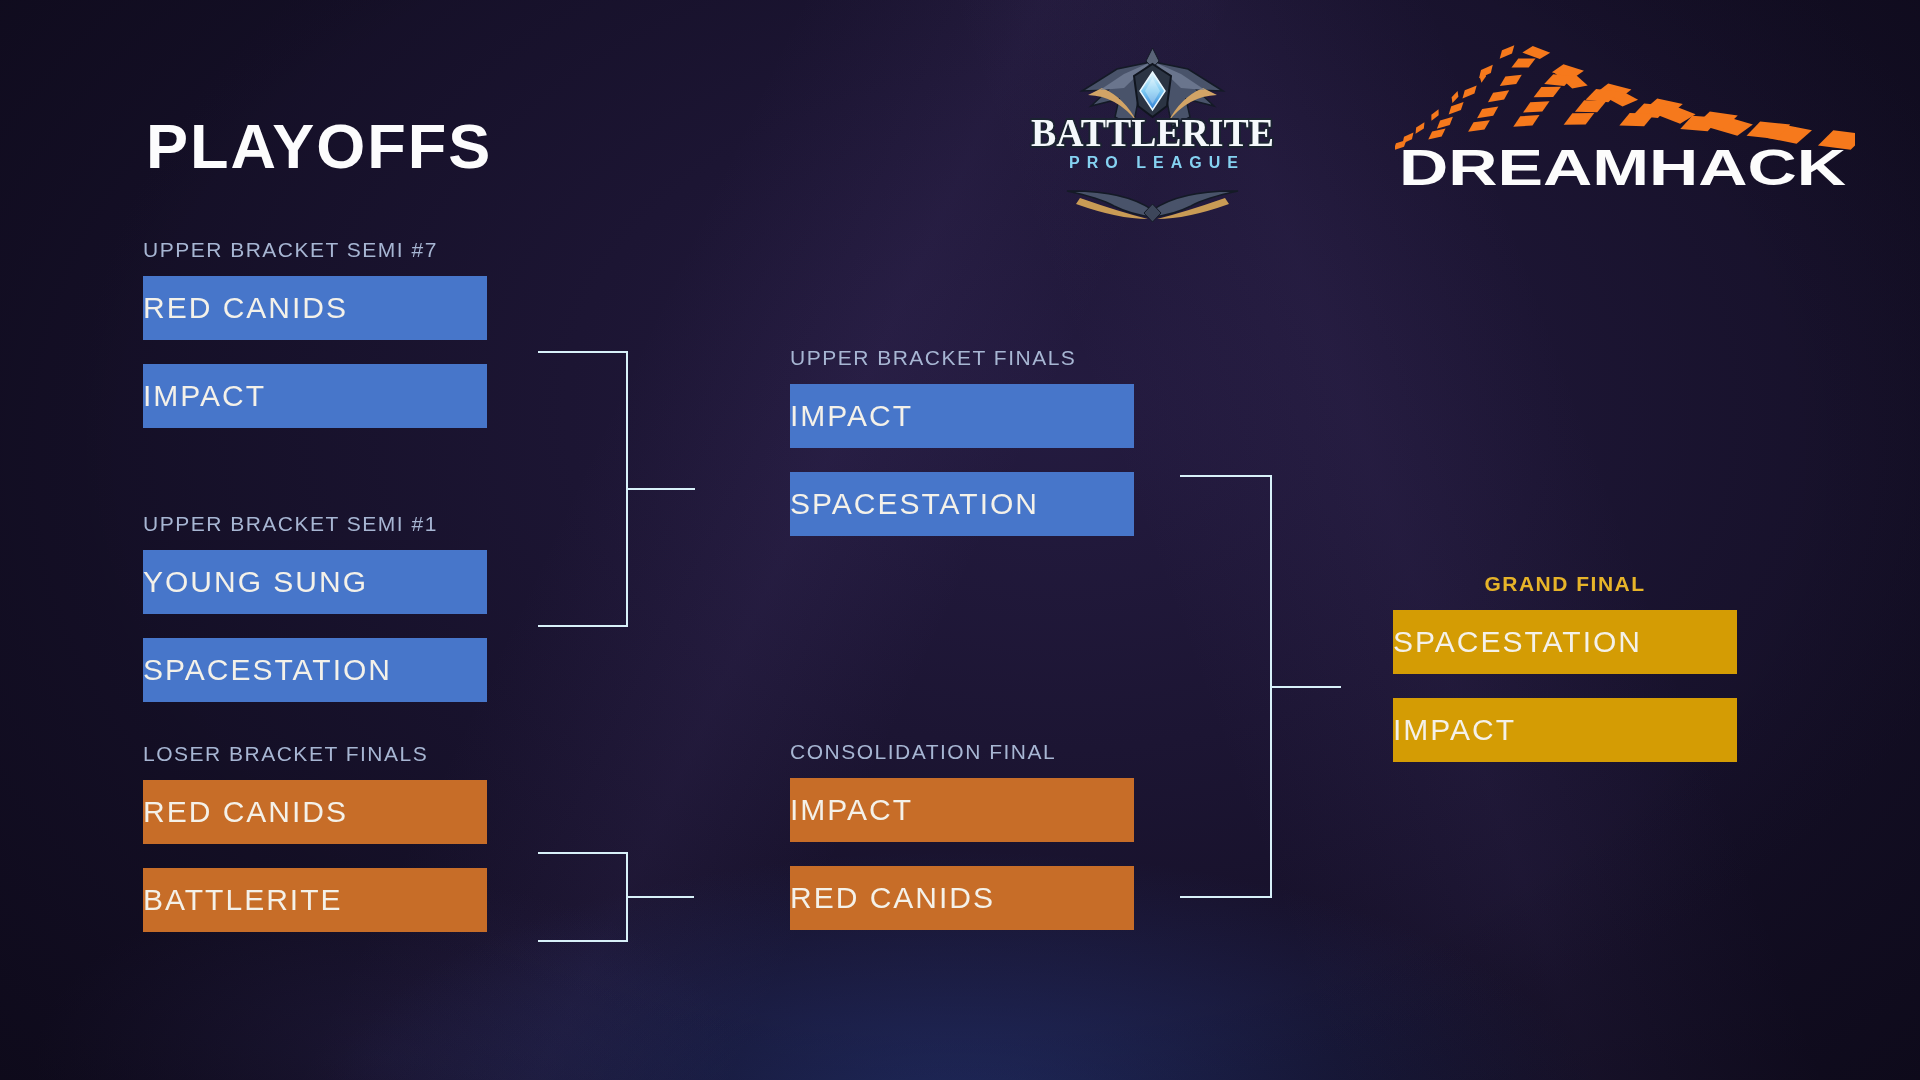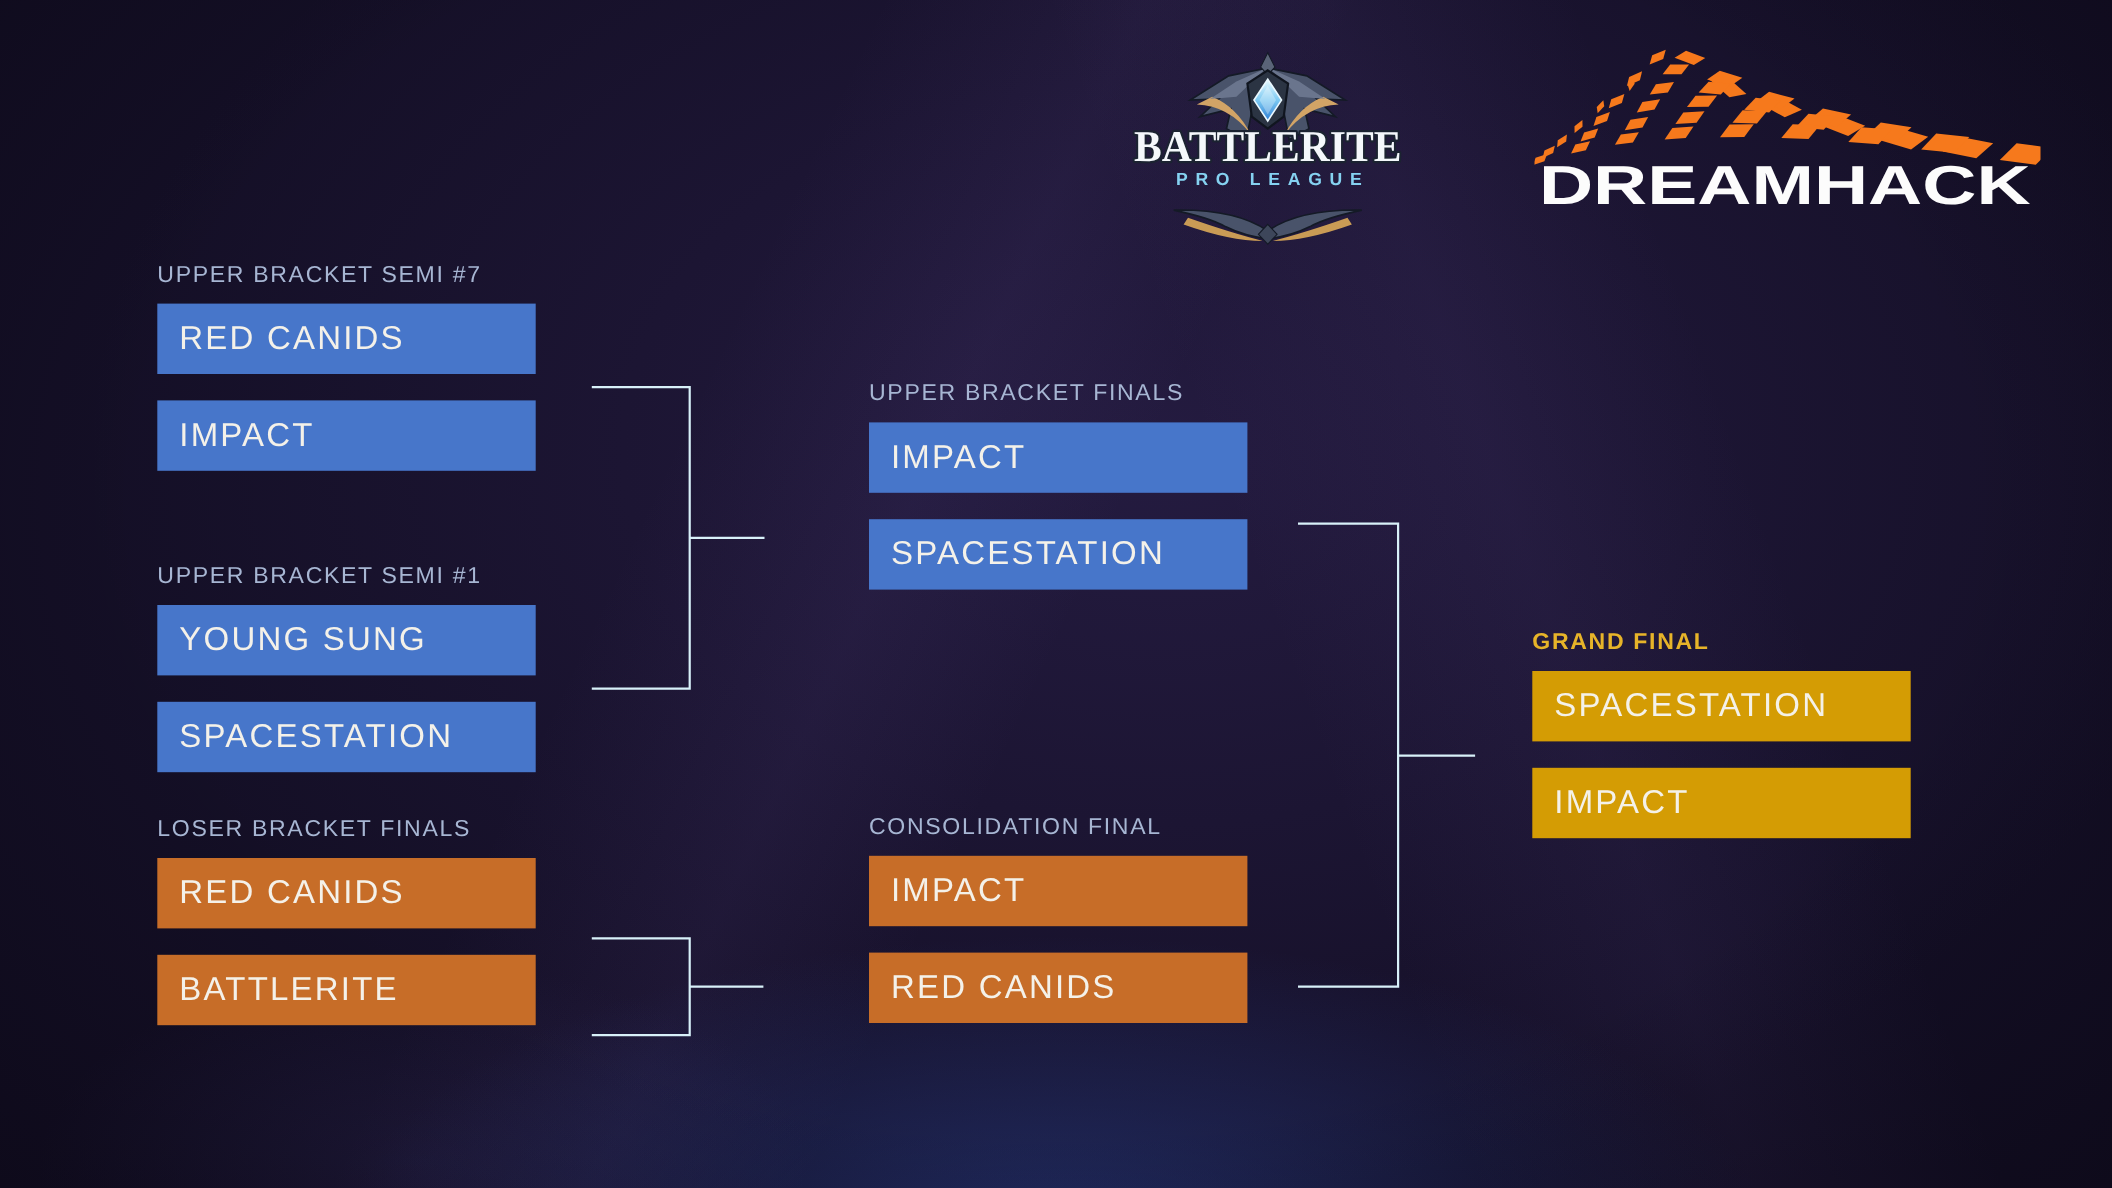--- a/index.html
+++ b/index.html
@@ -23,23 +23,23 @@
     font-size:63px; font-weight:bold; letter-spacing:2px;
     color:#fcfcfd;
   }
 
   .match { position:absolute; width:344px; }
   .match-label {
     height:20px; line-height:20px; margin-bottom:16px;
     font-size:21px; letter-spacing:1.5px; color:var(--label);
     white-space:nowrap;
   }
-  .match.gold .match-label { color:var(--gold_label); font-weight:bold; }
+  .match.gold .match-label { color:var(--gold_label); font-weight:bold;text-align:center; }
   .team-box {
-    height:64px; line-height:64px; padding-left:20px; margin-bottom:24px;
+    height:64px; line-height:64px; margin-bottom:24px;
     font-size:30px; letter-spacing:2px; color:var(--team_text);
     white-space:nowrap;
   }
   .match.blue   .team-box { background:var(--blue); }
   .match.orange .team-box { background:var(--orange); }
   .match.gold   .team-box { background:var(--gold); }
 
   .m-ubs1 { left:143px; top:240px; }
   .m-ubs2 { left:143px; top:514px; }
   .m-ubf  { left:790px; top:348px; }
@@ -52,20 +52,21 @@
 
   .battlerite-logo { position:absolute; left:1020px; top:38px; width:265px; height:185px; }
   .dreamhack-logo  { position:absolute; left:1395px; top:33px; width:460px; height:160px; }
   .logo-svg { width:100%; height:100%; display:block; }
 </style>
 </head>
 <body>
 
 <div class="stage">
 
+  <h1 class="page-title">PLAYOFFS</h1>
 
   <svg class="connectors" viewBox="0 0 1920 1080">
     <path d="M538 352 H627 V626 H538"></path>
     <path d="M627 489 H695"></path>
     <path d="M538 853 H627 V941 H538"></path>
     <path d="M627 897 H694"></path>
     <path d="M1180 476 H1271 V897 H1180"></path>
     <path d="M1271 687 H1341"></path>
   </svg>
 

